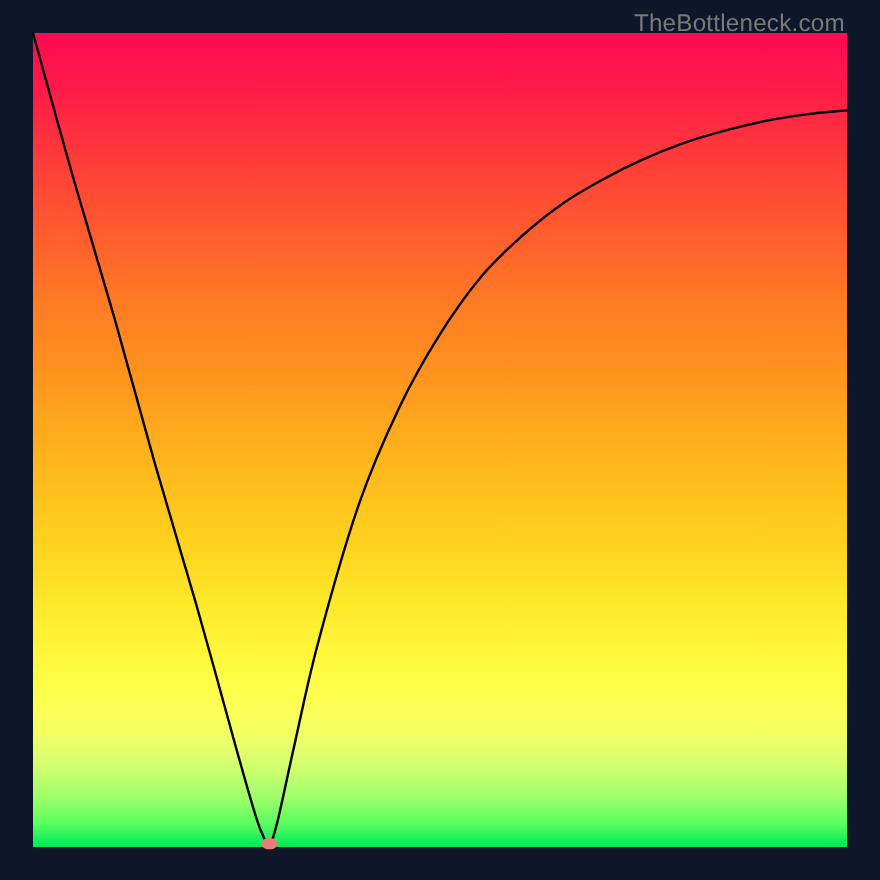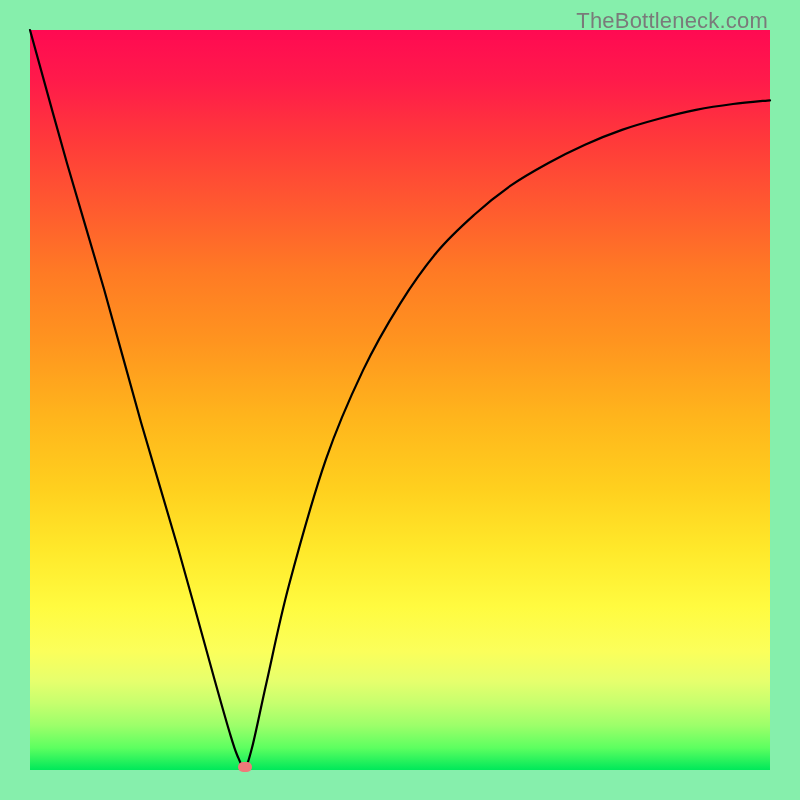--- a/index.html
+++ b/index.html
@@ -8,21 +8,21 @@
     width: 800px;
     height: 800px;
     overflow: hidden;
     background: #000;
     font-family: Arial, Helvetica, sans-serif;
   }
   .frame {
     position: relative;
     width: 800px;
     height: 800px;
-    background: #86efac;
+    background: #0f172a;
   }
   .plot-area {
     position: absolute;
     left: 30px;
     top: 30px;
     width: 740px;
     height: 740px;
     
     background: linear-gradient(
       to bottom,

